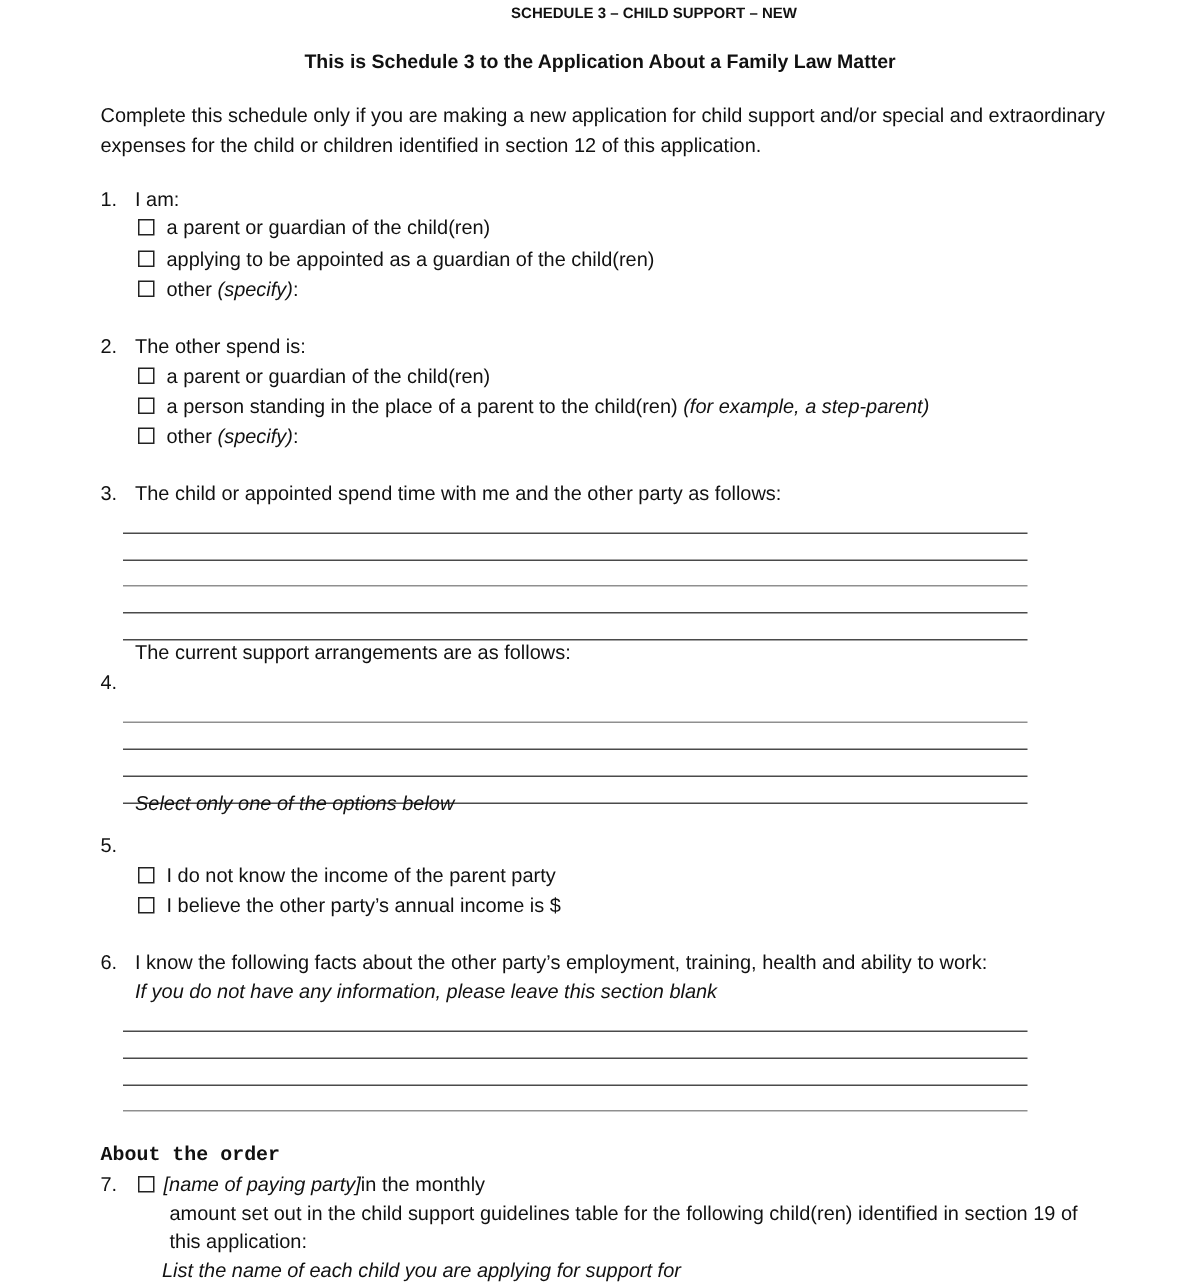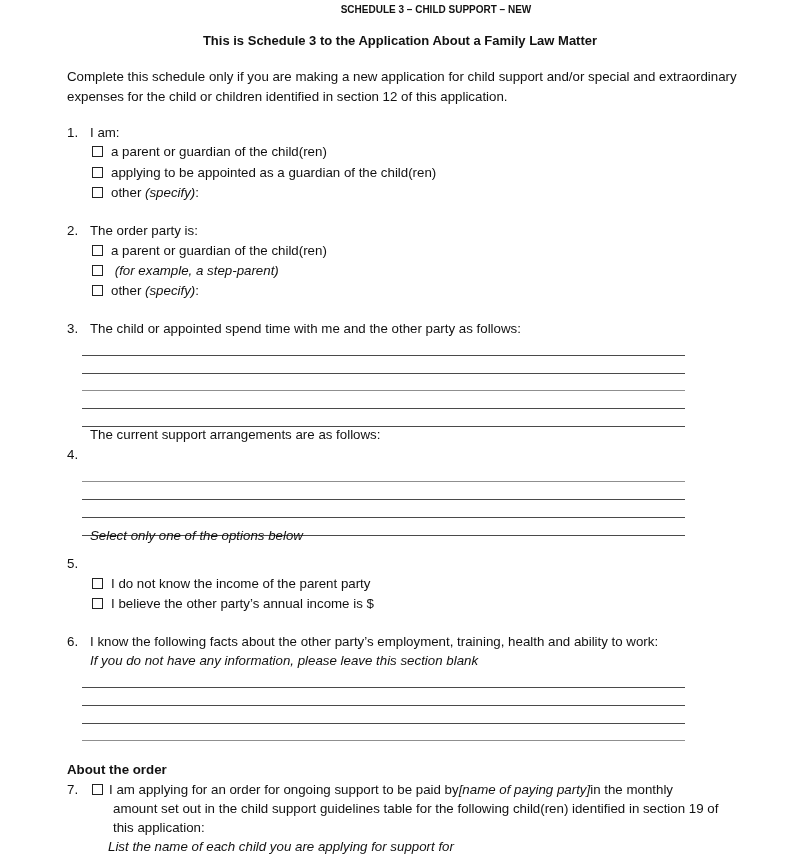--- a/index.html
+++ b/index.html
@@ -16,21 +16,21 @@
   .num { left: 67px; }
   .qtext { left: 90px; }
   .opt { left: 92px; display: flex; align-items: center; }
   .box {
     display: inline-block; width: 9px; height: 9px; border: 1px solid #222;
     margin-right: 8px; background: #fff; cursor: pointer;
   }
   .rule { position: absolute; left: 82px; width: 603px; height: 0; border-top: 1px solid #4a4a4a; }
   .rule.light { border-top-color: #8f8f8f; }
   i, .it { font-style: italic; }
-  .b { font-weight: bold; }
+  .b { font-weight: bold; font-family: Liberation Mono, monospace; }
 </style>
 </head>
 <body>
 
 <div class="abs title t1">SCHEDULE 3 – CHILD SUPPORT – NEW</div>
 <div class="abs title t2">This is Schedule 3 to the Application About a Family Law Matter</div>
 
 <div class="abs intro">Complete this schedule only if you are making a new application for child support and/or special and extraordinary expenses for the child or children identified in section 12 of this application.</div>
 
 <div class="abs num" style="top:125px">1.</div>
@@ -42,28 +42,28 @@
 <div class="abs opt" style="top:165px">
   <span class="box"></span>
   <span>applying to be appointed as a guardian of the child(ren)</span>
 </div>
 <div class="abs opt" style="top:185px">
   <span class="box"></span>
   <span>other </span>&nbsp;<span class="it">(specify)</span><span>:</span>
 </div>
 
 <div class="abs num" style="top:223px">2.</div>
-<div class="abs qtext" style="top:223px">The order party is:</div>
+<div class="abs qtext" style="top:223px">The other spend is:</div>
 <div class="abs opt" style="top:243px">
   <span class="box"></span>
   <span>a parent or guardian of the child(ren)</span>
 </div>
 <div class="abs opt" style="top:263px">
   <span class="box"></span>
-  &nbsp;<span class="it">(for example, a step-parent)</span>
+  <span>a person standing in the place of a parent to the child(ren) </span>&nbsp;<span class="it">(for example, a step-parent)</span>
 </div>
 <div class="abs opt" style="top:283px">
   <span class="box"></span>
   <span>other </span>&nbsp;<span class="it">(specify)</span><span>:</span>
 </div>
 
 <div class="abs num" style="top:321px">3.</div>
 <div class="abs qtext" style="top:321px">The child or appointed spend time with me and the other party as follows:</div>
 <div class="rule" style="top:355px"></div>
 <div class="rule" style="top:373px"></div>
@@ -95,19 +95,18 @@
 <div class="rule" style="top:687px"></div>
 <div class="rule" style="top:705px"></div>
 <div class="rule" style="top:723px"></div>
 <div class="rule light" style="top:740px"></div>
 
 <div class="abs b" style="left:67px; top:762px">About the order</div>
 
 <div class="abs num" style="top:782px">7.</div>
 <div class="abs opt" style="top:782px">
   <span class="box" style="margin-right:6px"></span>
-  <span>I am applying for an order for ongoing support to be paid by </span>
     <span class="it">[name of paying party]</span>
     <span> in the monthly</span>
 </div>
 <div class="abs" style="left:113px; top:801px">amount set out in the child support guidelines table for the following child(ren) identified in section 19 of</div>
 <div class="abs" style="left:113px; top:820px">this application:</div>
 <div class="abs it" style="left:108px; top:839px">List the name of each child you are applying for support for</div>
 
 </body></html>

